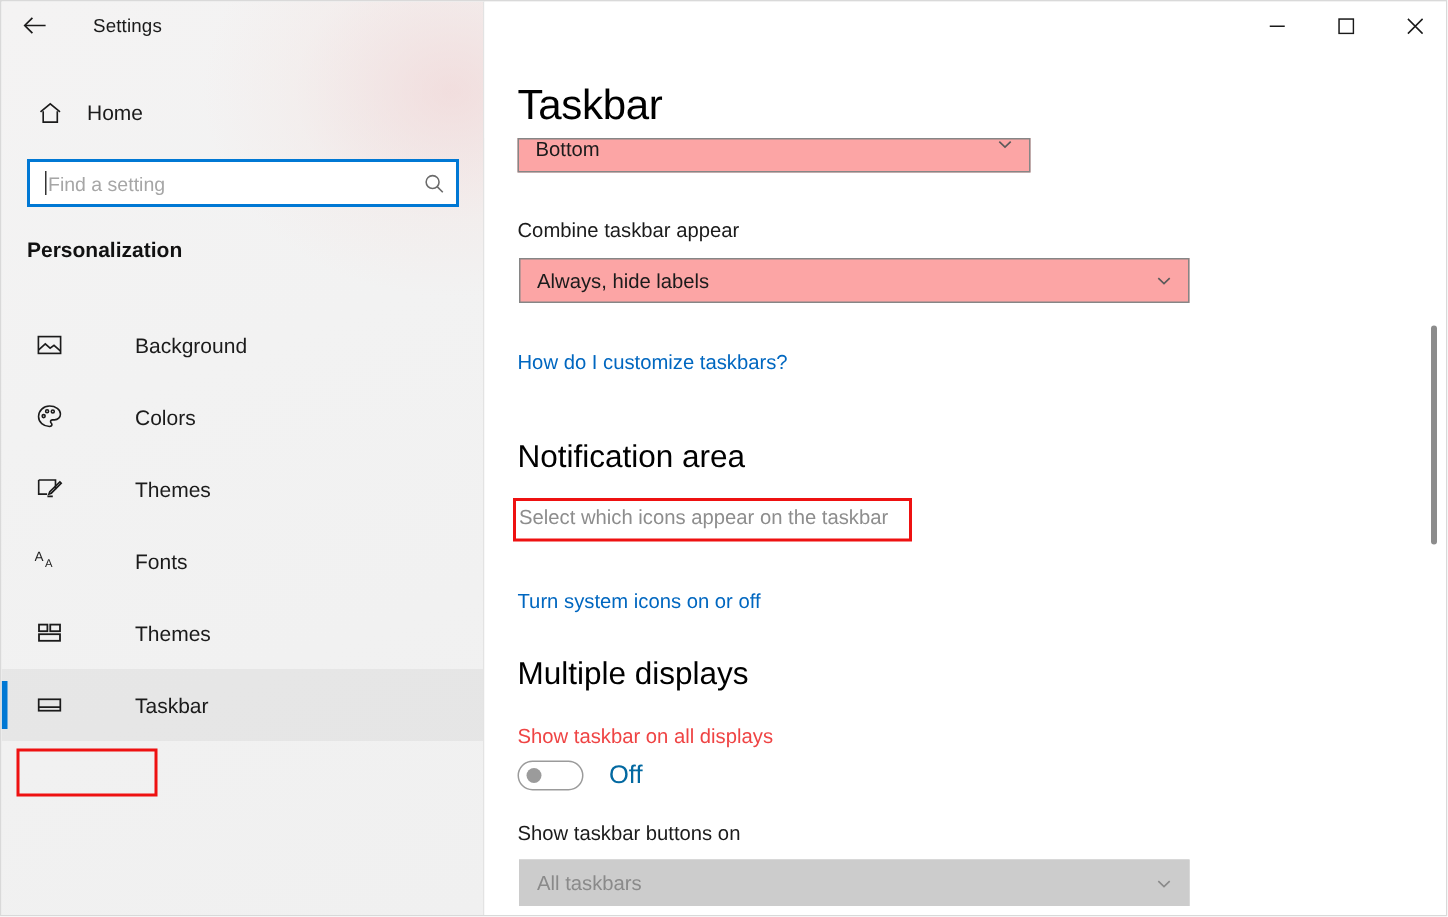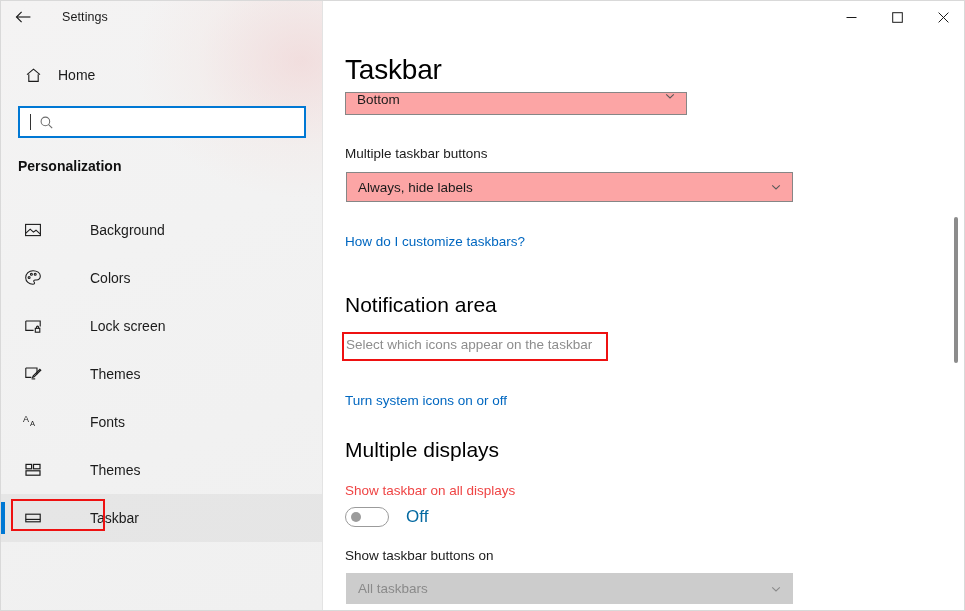--- a/index.html
+++ b/index.html
@@ -252,20 +252,21 @@
         <svg width="17" height="17" viewBox="0 0 17 17" fill="none" stroke="currentColor" stroke-width="1.1">
           <path d="M2 7.6 L8.5 2.2 L15 7.6"></path>
           <path d="M3.8 7.2 V14.4 H13.2 V7.2"></path>
         </svg>
       </span>
       <span class="nav-label">Home</span>
     </div>
 
     <div id="search-wrap">
       <div id="search-caret"></div>
+      <input id="search-input" type="text" placeholder="Find a setting" value="" style="">
       <span id="search-icon-box">
         <svg width="15" height="15" viewBox="0 0 15 15" fill="none" stroke="currentColor" stroke-width="1.05">
           <circle cx="6.4" cy="6.4" r="4.3"></circle>
           <path d="M9.6 9.6 L13.2 13.2"></path>
         </svg>
       </span>
     </div>
 
     <div id="category-title">Personalization</div>
 
@@ -286,30 +287,20 @@
           <svg width="18" height="18" viewBox="0 0 18 18" fill="none" stroke="currentColor" stroke-width="1.05">
             <path d="M9 1.7c-4 0-7.3 3.1-7.3 7 0 3.9 3.3 6.6 7.3 6.6 1 0 1.6-.6 1.6-1.3 0-.4-.2-.7-.5-1-.2-.3-.4-.5-.4-.9 0-.7.6-1.2 1.3-1.2h1.3c2.3 0 4-1.7 4-3.9 0-3.1-3.2-5.3-7.3-5.3z"></path>
             <circle cx="5.1" cy="8.4" r="1"></circle>
             <circle cx="7.4" cy="5.2" r="1"></circle>
             <circle cx="11.2" cy="5.3" r="1"></circle>
           </svg>
         </span>
         <span class="nav-label">Colors</span>
       </div>
 
-      <div class="nav-item">
-        <span class="nav-ico">
-          <svg width="18" height="18" viewBox="0 0 18 18" fill="none" stroke="currentColor" stroke-width="1.1">
-            <path d="M1.8 4 H16.2 V9.6 M1.8 4 V13.4 H9.6"></path>
-            <rect x="11.3" y="11.3" width="4.5" height="3.9"></rect>
-            <path d="M12.5 11.3 V10.2 a1.05 1.05 0 0 1 2.1 0 V11.3"></path>
-          </svg>
-        </span>
-        <span class="nav-label">Lock screen</span>
-      </div>
 
       <div class="nav-item">
         <span class="nav-ico">
           <svg width="18" height="18" viewBox="0 0 18 18" fill="none" stroke="currentColor" stroke-width="1.1">
             <path d="M1.8 3 H13 V9.2 M1.8 3 V12.4 H7.4"></path>
             <path d="M15.9 4.3 L16.8 5.2 L10.2 11.8 L8.6 12.4 L9.2 10.8 Z"></path>
             <path d="M7.6 13.9 H11.2"></path>
           </svg>
         </span>
         <span class="nav-label">Themes</span>
@@ -356,21 +347,21 @@
       <span class="chev" style="margin-top:-8px;">
         <svg width="12" height="12" viewBox="0 0 12 12" fill="none" stroke="currentColor" stroke-width="1.1">
           <path d="M2.2 4.4 L6 8 L9.8 4.4"></path>
         </svg>
       </span>
     </div>
 
     <div id="title-mask"></div>
     <div id="page-title">Taskbar</div>
 
-    <div class="field-label" style="left:22px; top:145px;">Multiple taskbar buttons</div>
+    <div class="field-label" style="left:22px; top:145px;">Combine taskbar appear</div>
     <div class="combo" style="left:23px; top:171px; width:447px; height:30px;">
       <span class="combo-text">Always, hide labels</span>
       <span class="chev">
         <svg width="12" height="12" viewBox="0 0 12 12" fill="none" stroke="currentColor" stroke-width="1.1">
           <path d="M2.2 4.4 L6 8 L9.8 4.4"></path>
         </svg>
       </span>
     </div>
 
     <div class="link" style="left:22px; top:233px;">How do I customize taskbars?</div>

